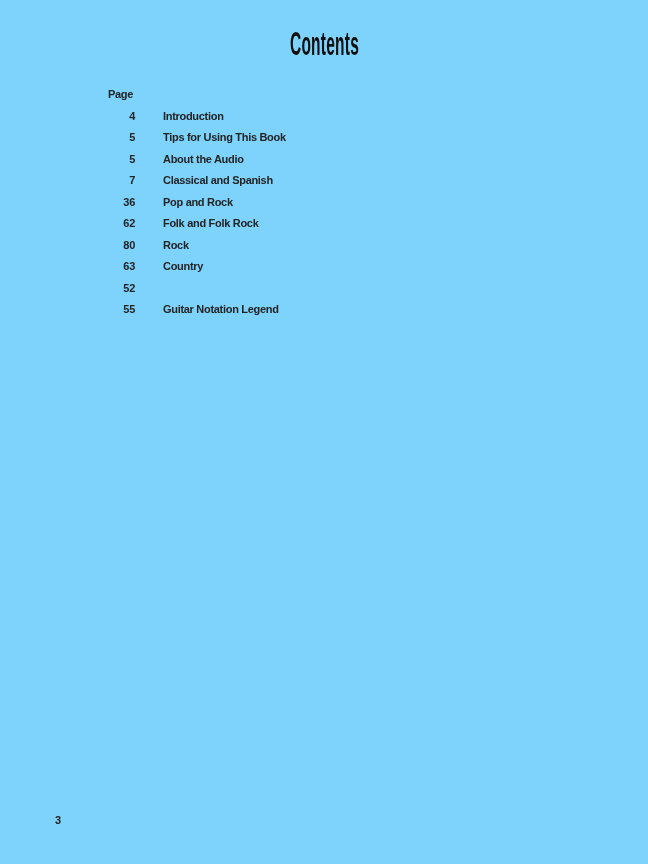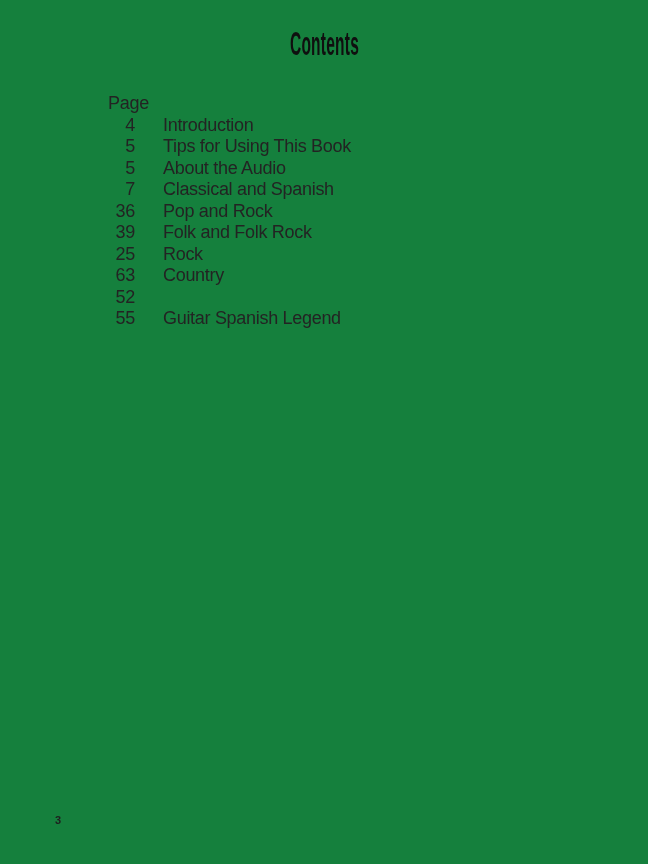--- a/index.html
+++ b/index.html
@@ -5,21 +5,21 @@
   html, body {
     margin: 0;
     padding: 0;
     background: #e9e9e9;
   }
   .page {
     position: relative;
     width: 648px;
     height: 864px;
     margin: 0 auto;
-    background: #15803d;
+    background: #7dd3fc;
     overflow: hidden;
     font-family: "Liberation Sans", sans-serif;
   }
   
   .title {
     position: absolute;
     top: 27px;
     left: 0;
     width: 100%;
     text-align: center;
@@ -35,24 +35,23 @@
     transform: scaleX(0.47);
     transform-origin: 50% 50%;
     white-space: nowrap;
   }
   
   .toc {
     position: absolute;
     left: 108px;
     top: 84px;
     color: #232323;
-    font-size: 18px;
-    font-weight: normal;
+    font-size: 11px;
+    font-weight: bold;
     letter-spacing: -0.3px;
-    margin-top: 9px;
   }
   .col-header {
     line-height: 21.5px;
     white-space: nowrap;
   }
   .toc-row {
     display: flex;
     line-height: 21.5px;
   }
   .toc-num {
@@ -102,36 +101,36 @@
     </div>
     <div class="toc-row">
       <span class="toc-num">7</span>
       <span class="toc-label">Classical and Spanish</span>
     </div>
     <div class="toc-row">
       <span class="toc-num">36</span>
       <span class="toc-label">Pop and Rock</span>
     </div>
     <div class="toc-row">
-      <span class="toc-num">39</span>
+      <span class="toc-num">62</span>
       <span class="toc-label">Folk and Folk Rock</span>
     </div>
     <div class="toc-row">
-      <span class="toc-num">25</span>
+      <span class="toc-num">80</span>
       <span class="toc-label">Rock</span>
     </div>
     <div class="toc-row">
       <span class="toc-num">63</span>
       <span class="toc-label">Country</span>
     </div>
     <div class="toc-row">
       <span class="toc-num">52</span>
     </div>
     <div class="toc-row">
       <span class="toc-num">55</span>
-      <span class="toc-label">Guitar Spanish Legend</span>
+      <span class="toc-label">Guitar Notation Legend</span>
     </div>
 
   </div>
 
   <div class="folio">3</div>
 
 </div>
 
 </body></html>

